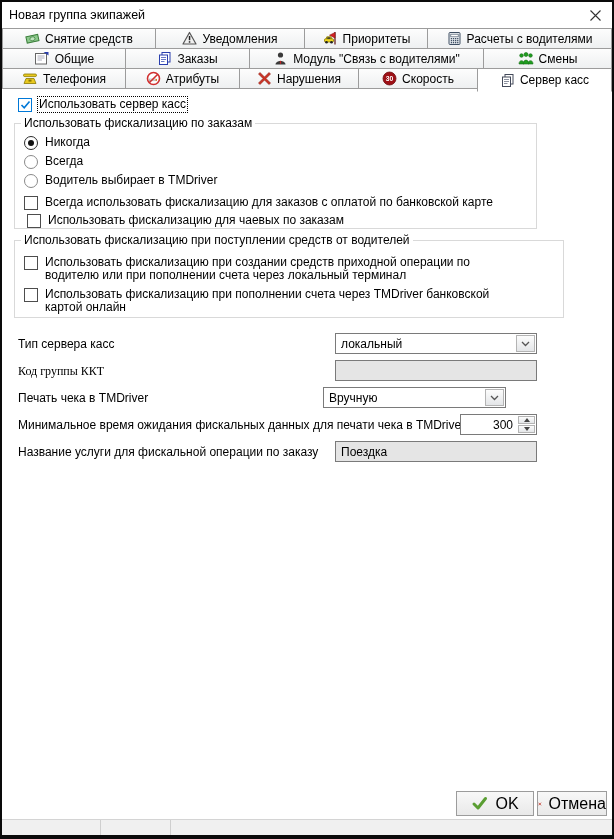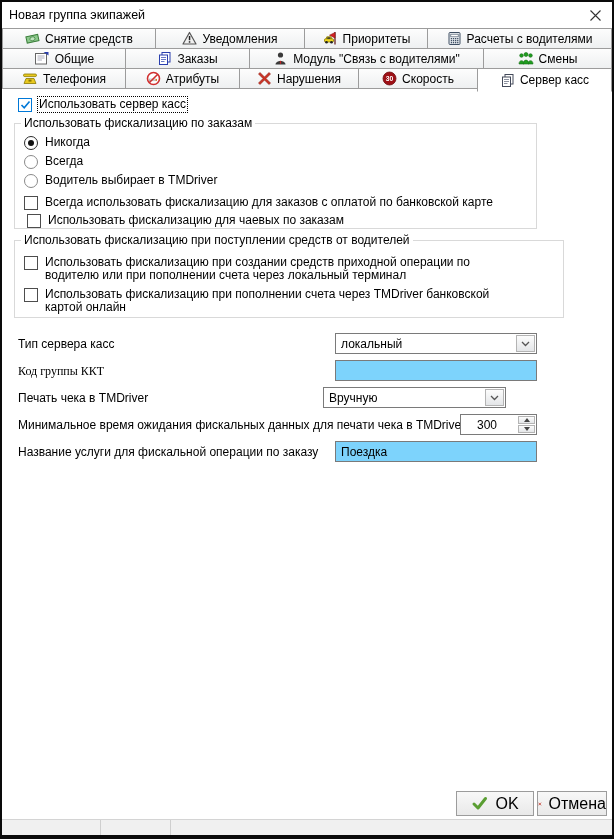--- a/index.html
+++ b/index.html
@@ -30,23 +30,23 @@
   .ck-row{position:absolute;display:flex;align-items:flex-start;gap:7px;}
   .ck-row .lbl{padding-top:0px;line-height:13px;}
   .focus-dotted{outline:1px dotted #000;outline-offset:1px;}
   .groupbox{position:absolute;border:1px solid #d9d9d9;box-sizing:border-box;}
   .legend{position:absolute;top:-8px;left:6px;background:#fff;padding:0 3px;white-space:nowrap;}
 
   .flabel{position:absolute;left:16px;white-space:nowrap;}
   .combo{position:absolute;box-sizing:border-box;height:21px;border:1px solid #7a7a7a;background:#fff;display:flex;align-items:center;cursor:pointer;}
   .combo-val{flex:1;padding:0 5px;white-space:nowrap;overflow:hidden;}
   .combo-btn{width:19px;align-self:stretch;margin:1px;box-sizing:border-box;border:1px solid #b4b4b4;background:linear-gradient(#fcfcfc,#e4e6e8);display:flex;align-items:center;justify-content:center;}
-  .tinput{position:absolute;box-sizing:border-box;height:21px;border:1px solid #7a7a7a;background:#7dd3fc;font-family:"Liberation Sans",sans-serif;font-size:12px;padding:0 5px;outline:none;}
+  .tinput{position:absolute;box-sizing:border-box;height:21px;border:1px solid #7a7a7a;background:#e5e5e5;font-family:"Liberation Sans",sans-serif;font-size:12px;padding:0 5px;outline:none;}
   .spinner{position:absolute;box-sizing:border-box;height:21px;border:1px solid #7a7a7a;background:#fff;display:flex;}
-  .spin-val{flex:1;text-align:center;padding:3px 4px 0 0;}
+  .spin-val{flex:1;text-align:right;padding:3px 4px 0 0;}
   .spin-btns{width:17px;display:flex;flex-direction:column;margin:1px;gap:1px;}
   .spin-b{flex:1;box-sizing:border-box;border:1px solid #b4b4b4;background:linear-gradient(#fcfcfc,#e4e6e8);display:flex;align-items:center;justify-content:center;cursor:pointer;}
   .tri-up{width:0;height:0;border-left:3px solid transparent;border-right:3px solid transparent;border-bottom:4px solid #444;}
   .tri-down{width:0;height:0;border-left:3px solid transparent;border-right:3px solid transparent;border-top:4px solid #444;}
 
   
   .btn{position:absolute;box-sizing:border-box;height:25px;border:1px solid #9c9c9c;background:linear-gradient(#f8f8f8,#e9e9e9);
     display:flex;align-items:center;justify-content:center;gap:7px;cursor:pointer;font-size:16px;}
 
   

